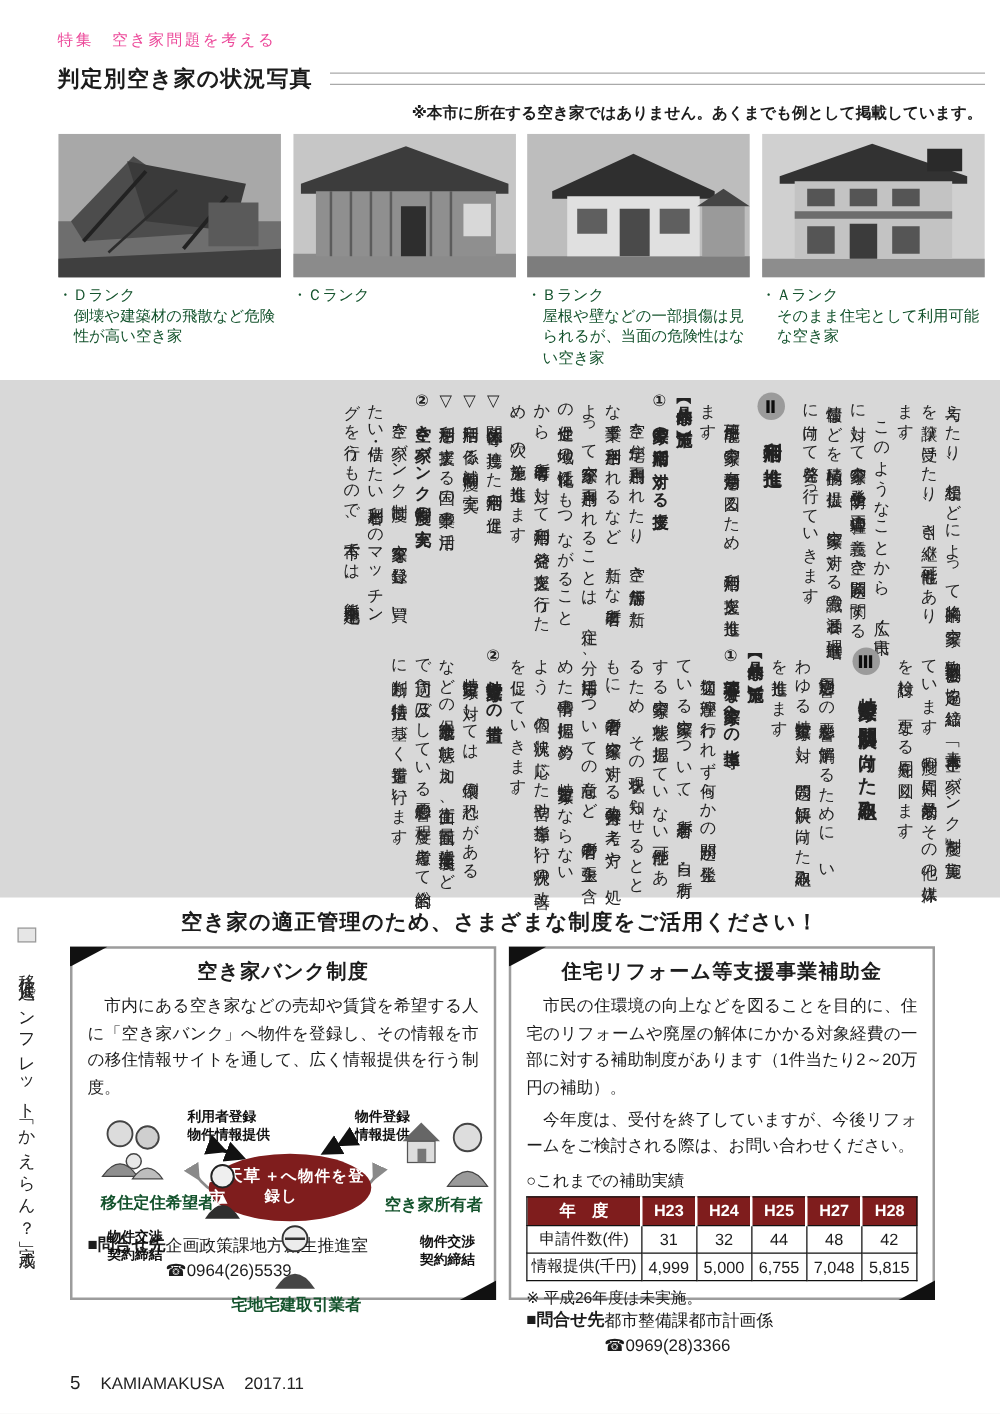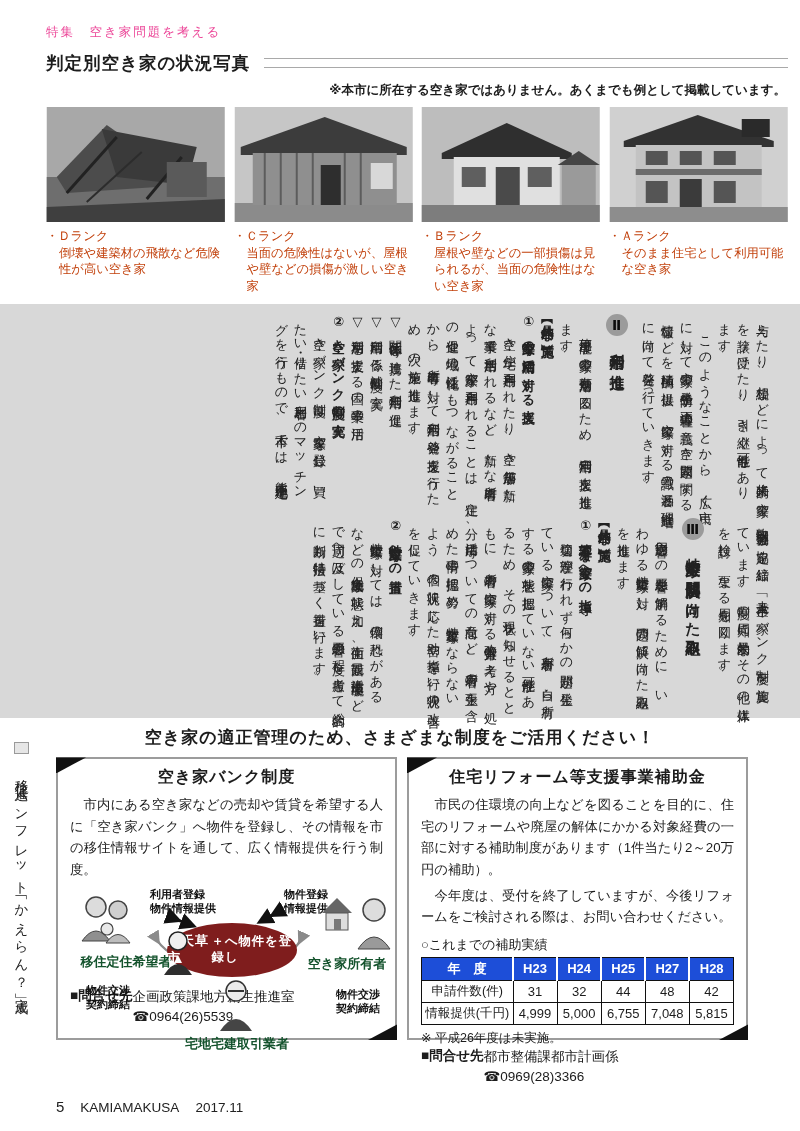--- a/index.html
+++ b/index.html
@@ -10,21 +10,21 @@
   .feature{padding:24px 0 0 46px;font-size:12.5px;letter-spacing:2px;color:#ec4899;}
   .title-row{display:flex;align-items:center;gap:14px;margin:10px 12px 0 46px;}
   .sec-title{margin:0;font-size:17.5px;font-weight:bold;letter-spacing:1px;white-space:nowrap;}
   .rule{flex:1;height:8px;border-top:1px solid #a9a9a9;border-bottom:1px solid #a9a9a9;}
   .disclaimer{margin:7px 14px 0 0;text-align:right;font-size:12.5px;font-weight:bold;}
 
   
   .photo-row{display:flex;gap:8px;margin:8px 12px 0 46px;}
   .photo-row figure{flex:1;margin:0;}
   .photo-row svg{display:block;width:100%;height:115px;}
-  figcaption{margin-top:6px;font-size:12.3px;line-height:1.35;color:#c2410c;}
+  figcaption{margin-top:6px;font-size:12.3px;line-height:1.35;color:#14532d;}
   figcaption .desc{padding-left:13px;}
 
   
   .vband{margin-top:10px;background:#d8d8d8;padding:10px 28px 8px 28px;}
   .vrow{writing-mode:vertical-rl;height:192px;width:100%;font-size:13px;line-height:19px;
         letter-spacing:1px;color:#222;}
   .vrow + .vrow{margin-top:12px;}
   .vpara{margin:0;font-family:"Liberation Serif","DejaVu Serif",serif;}
   .vlabel{margin:0;font-weight:bold;font-family:"Liberation Sans","DejaVu Sans",sans-serif;}
   .vsub{margin:0;font-weight:bold;font-family:"Liberation Sans","DejaVu Sans",sans-serif;}
@@ -57,21 +57,21 @@
         font-weight:bold;font-size:13px;line-height:1.25;letter-spacing:1px;z-index:2;}
   .d-ellipse .l2{font-size:12.3px;}
   .d-label{font-weight:bold;font-size:13px;color:#14532d;text-align:center;}
   .a-label{font-weight:bold;font-size:11px;line-height:1.3;color:#111;}
   .arrow-svg{position:absolute;left:0;top:0;width:100%;height:100%;}
   .icon-svg{position:absolute;z-index:3;}
 
   
   .results-label{margin:8px 0 3px 0;font-size:13px;}
   table.subsidy{border-collapse:collapse;width:100%;font-size:13px;}
-  table.subsidy th{background:#1d4ed8;color:#fff;border:1px solid #101010;border-left:2px solid #fff;
+  table.subsidy th{background:#7f1d1d;color:#fff;border:1px solid #101010;border-left:2px solid #fff;
         padding:2px 0;font-weight:bold;text-align:center;}
   table.subsidy th:first-child{border-left:1px solid #101010;width:90px;}
   table.subsidy td{border:1px solid #101010;text-align:center;padding:2px 0;}
   table.subsidy td:first-child{font-size:12.6px;}
   .tbl-note{margin:5px 0 0 0;font-size:12.5px;}
 
   
   .side-vertical{position:absolute;left:12px;top:742px;height:330px;writing-mode:vertical-rl;
         font-size:13.5px;letter-spacing:3px;color:#222;}
   .stamp{display:inline-block;writing-mode:horizontal-tb;width:13px;height:10px;
@@ -124,21 +124,20 @@
           <line x1="62" y1="46" x2="62" y2="98"></line>
             <line x1="78" y1="46" x2="78" y2="98"></line>
           <line x1="110" y1="46" x2="110" y2="98"></line>
             <line x1="126" y1="46" x2="126" y2="98"></line>
         </g>
         <rect x="86" y="58" width="20" height="40" fill="#2e2e2e"></rect>
         <rect x="136" y="56" width="22" height="26" fill="#d8d8d8"></rect>
       </svg>
       <figcaption>
         <div class="rank">・Ｃランク</div>
-        <div class="desc">当面の危険性はないが、屋根や壁などの損傷が激しい空き家</div>
       </figcaption>
     </figure>
     <figure>
       <svg viewBox="0 0 178 115">
         <rect width="178" height="115" fill="#bdbdbd"></rect>
         <rect y="98" width="178" height="17" fill="#7d7d7d"></rect>
         <polygon points="20,46 85,16 150,46 150,52 20,52" fill="#2f2f2f"></polygon>
         <rect x="32" y="50" width="106" height="48" fill="#e0e0e0"></rect>
         <rect x="40" y="60" width="24" height="20" fill="#5f5f5f"></rect>
         <rect x="74" y="60" width="24" height="38" fill="#4a4a4a"></rect>

